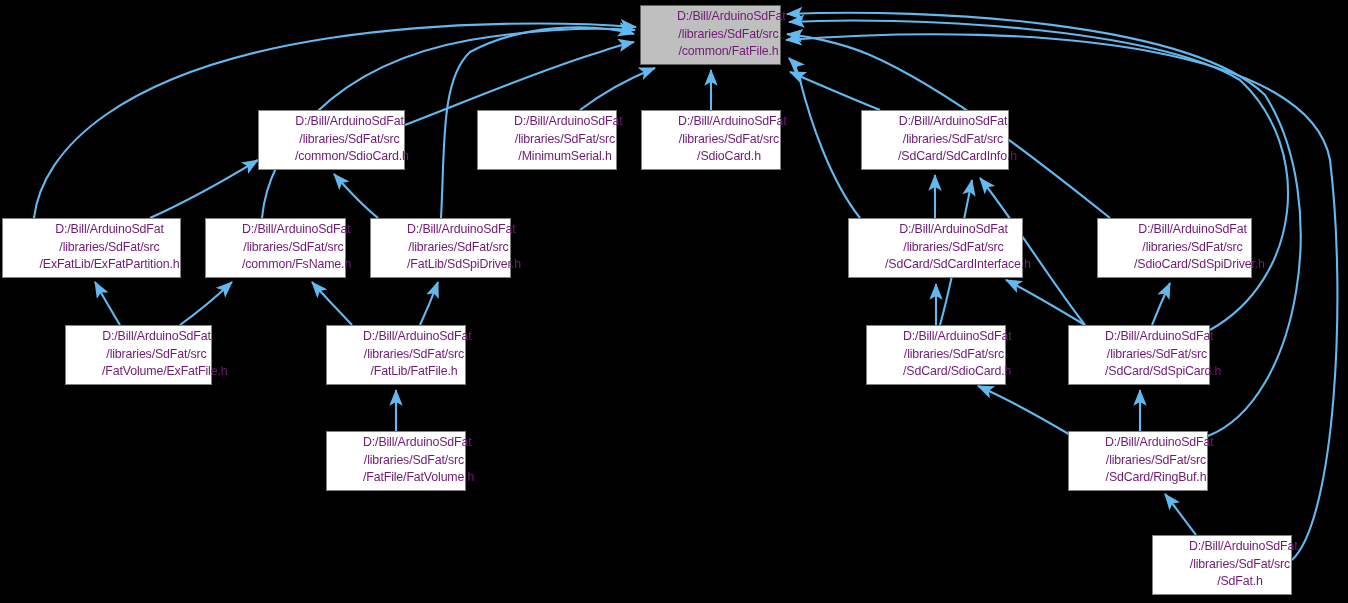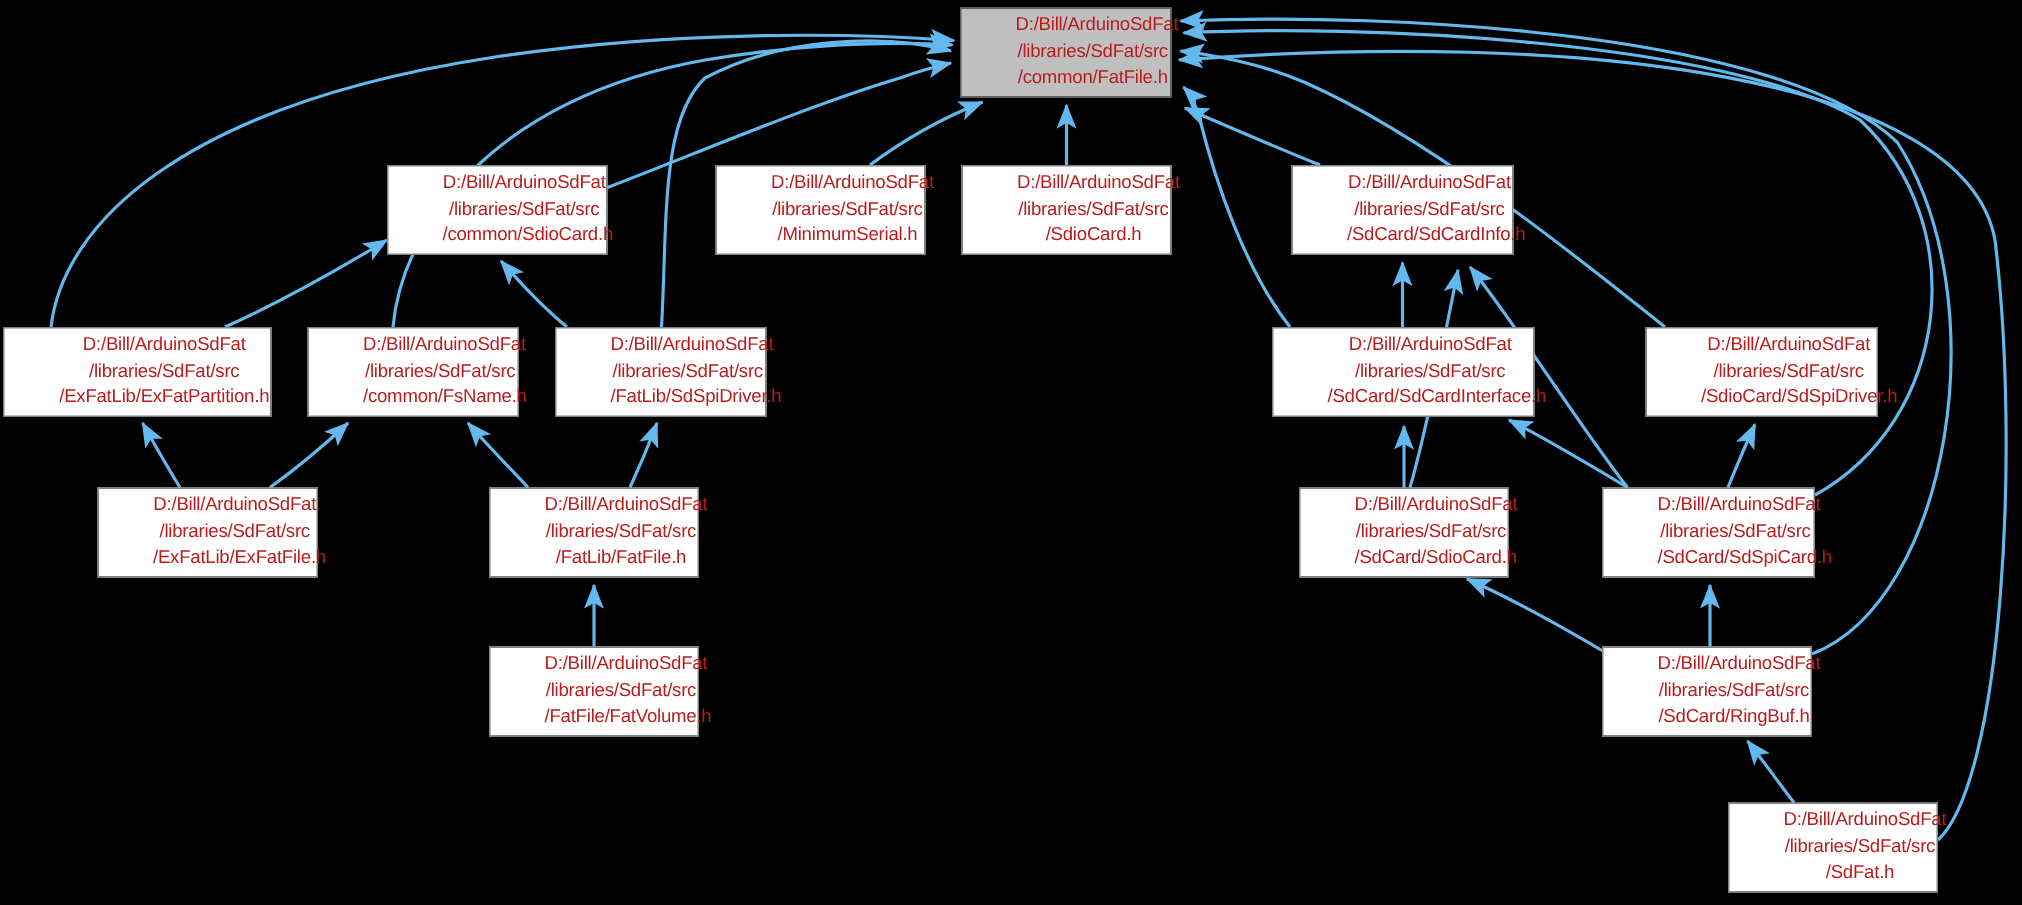--- a/index.html
+++ b/index.html
@@ -20,21 +20,21 @@
     left: 0;
     top: 0;
     width: 1348px;
     height: 603px;
   }
   .node {
     position: absolute;
     box-sizing: border-box;
     border: 1px solid #808080;
     background: #ffffff;
-    color: #b91c1c;
+    color: #701a75;
     font-size: 12.4px;
     line-height: 17.5px;
     text-align: center;
     padding-top: 2px;
     white-space: pre;
     z-index: 5;
     letter-spacing: -0.15px;
     padding-left: 36px;
   }
   .node.root {
@@ -87,20 +87,20 @@
 <div class="node root" style="left: 640px; top: 5px; width: 141px; height: 60px;"><span class="ln">D:/Bill/ArduinoSdFat</span><span class="ln">/libraries/SdFat/src</span><span class="ln">/common/FatFile.h</span></div>
     <div class="node" style="left: 258px; top: 110px; width: 147px; height: 60px;"><span class="ln">D:/Bill/ArduinoSdFat</span><span class="ln">/libraries/SdFat/src</span><span class="ln">/common/SdioCard.h</span></div>
     <div class="node" style="left: 477px; top: 110px; width: 140px; height: 60px;"><span class="ln">D:/Bill/ArduinoSdFat</span><span class="ln">/libraries/SdFat/src</span><span class="ln">/MinimumSerial.h</span></div>
     <div class="node" style="left: 641px; top: 110px; width: 140px; height: 60px;"><span class="ln">D:/Bill/ArduinoSdFat</span><span class="ln">/libraries/SdFat/src</span><span class="ln">/SdioCard.h</span></div>
     <div class="node" style="left: 861px; top: 110px; width: 148px; height: 60px;"><span class="ln">D:/Bill/ArduinoSdFat</span><span class="ln">/libraries/SdFat/src</span><span class="ln">/SdCard/SdCardInfo.h</span></div>
     <div class="node" style="left: 2px; top: 218px; width: 179px; height: 60px;"><span class="ln">D:/Bill/ArduinoSdFat</span><span class="ln">/libraries/SdFat/src</span><span class="ln">/ExFatLib/ExFatPartition.h</span></div>
     <div class="node" style="left: 205px; top: 218px; width: 141px; height: 60px;"><span class="ln">D:/Bill/ArduinoSdFat</span><span class="ln">/libraries/SdFat/src</span><span class="ln">/common/FsName.h</span></div>
     <div class="node" style="left: 370px; top: 218px; width: 141px; height: 60px;"><span class="ln">D:/Bill/ArduinoSdFat</span><span class="ln">/libraries/SdFat/src</span><span class="ln">/FatLib/SdSpiDriver.h</span></div>
     <div class="node" style="left: 848px; top: 218px; width: 175px; height: 60px;"><span class="ln">D:/Bill/ArduinoSdFat</span><span class="ln">/libraries/SdFat/src</span><span class="ln">/SdCard/SdCardInterface.h</span></div>
     <div class="node" style="left: 1097px; top: 218px; width: 155px; height: 60px;"><span class="ln">D:/Bill/ArduinoSdFat</span><span class="ln">/libraries/SdFat/src</span><span class="ln">/SdioCard/SdSpiDriver.h</span></div>
-    <div class="node" style="left: 65px; top: 325px; width: 147px; height: 60px;"><span class="ln">D:/Bill/ArduinoSdFat</span><span class="ln">/libraries/SdFat/src</span><span class="ln">/ExFatLib/ExFatFile.h</span></div>
+    <div class="node" style="left: 65px; top: 325px; width: 147px; height: 60px;"><span class="ln">D:/Bill/ArduinoSdFat</span><span class="ln">/libraries/SdFat/src</span><span class="ln">/FatVolume/ExFatFile.h</span></div>
     <div class="node" style="left: 326px; top: 325px; width: 140px; height: 60px;"><span class="ln">D:/Bill/ArduinoSdFat</span><span class="ln">/libraries/SdFat/src</span><span class="ln">/FatLib/FatFile.h</span></div>
     <div class="node" style="left: 866px; top: 325px; width: 140px; height: 60px;"><span class="ln">D:/Bill/ArduinoSdFat</span><span class="ln">/libraries/SdFat/src</span><span class="ln">/SdCard/SdioCard.h</span></div>
     <div class="node" style="left: 1068px; top: 325px; width: 142px; height: 60px;"><span class="ln">D:/Bill/ArduinoSdFat</span><span class="ln">/libraries/SdFat/src</span><span class="ln">/SdCard/SdSpiCard.h</span></div>
     <div class="node" style="left: 326px; top: 431px; width: 140px; height: 60px;"><span class="ln">D:/Bill/ArduinoSdFat</span><span class="ln">/libraries/SdFat/src</span><span class="ln">/FatFile/FatVolume.h</span></div>
     <div class="node" style="left: 1068px; top: 431px; width: 140px; height: 60px;"><span class="ln">D:/Bill/ArduinoSdFat</span><span class="ln">/libraries/SdFat/src</span><span class="ln">/SdCard/RingBuf.h</span></div>
     <div class="node" style="left: 1152px; top: 535px; width: 140px; height: 60px;"><span class="ln">D:/Bill/ArduinoSdFat</span><span class="ln">/libraries/SdFat/src</span><span class="ln">/SdFat.h</span></div>
   </div>
 
 </body></html>

